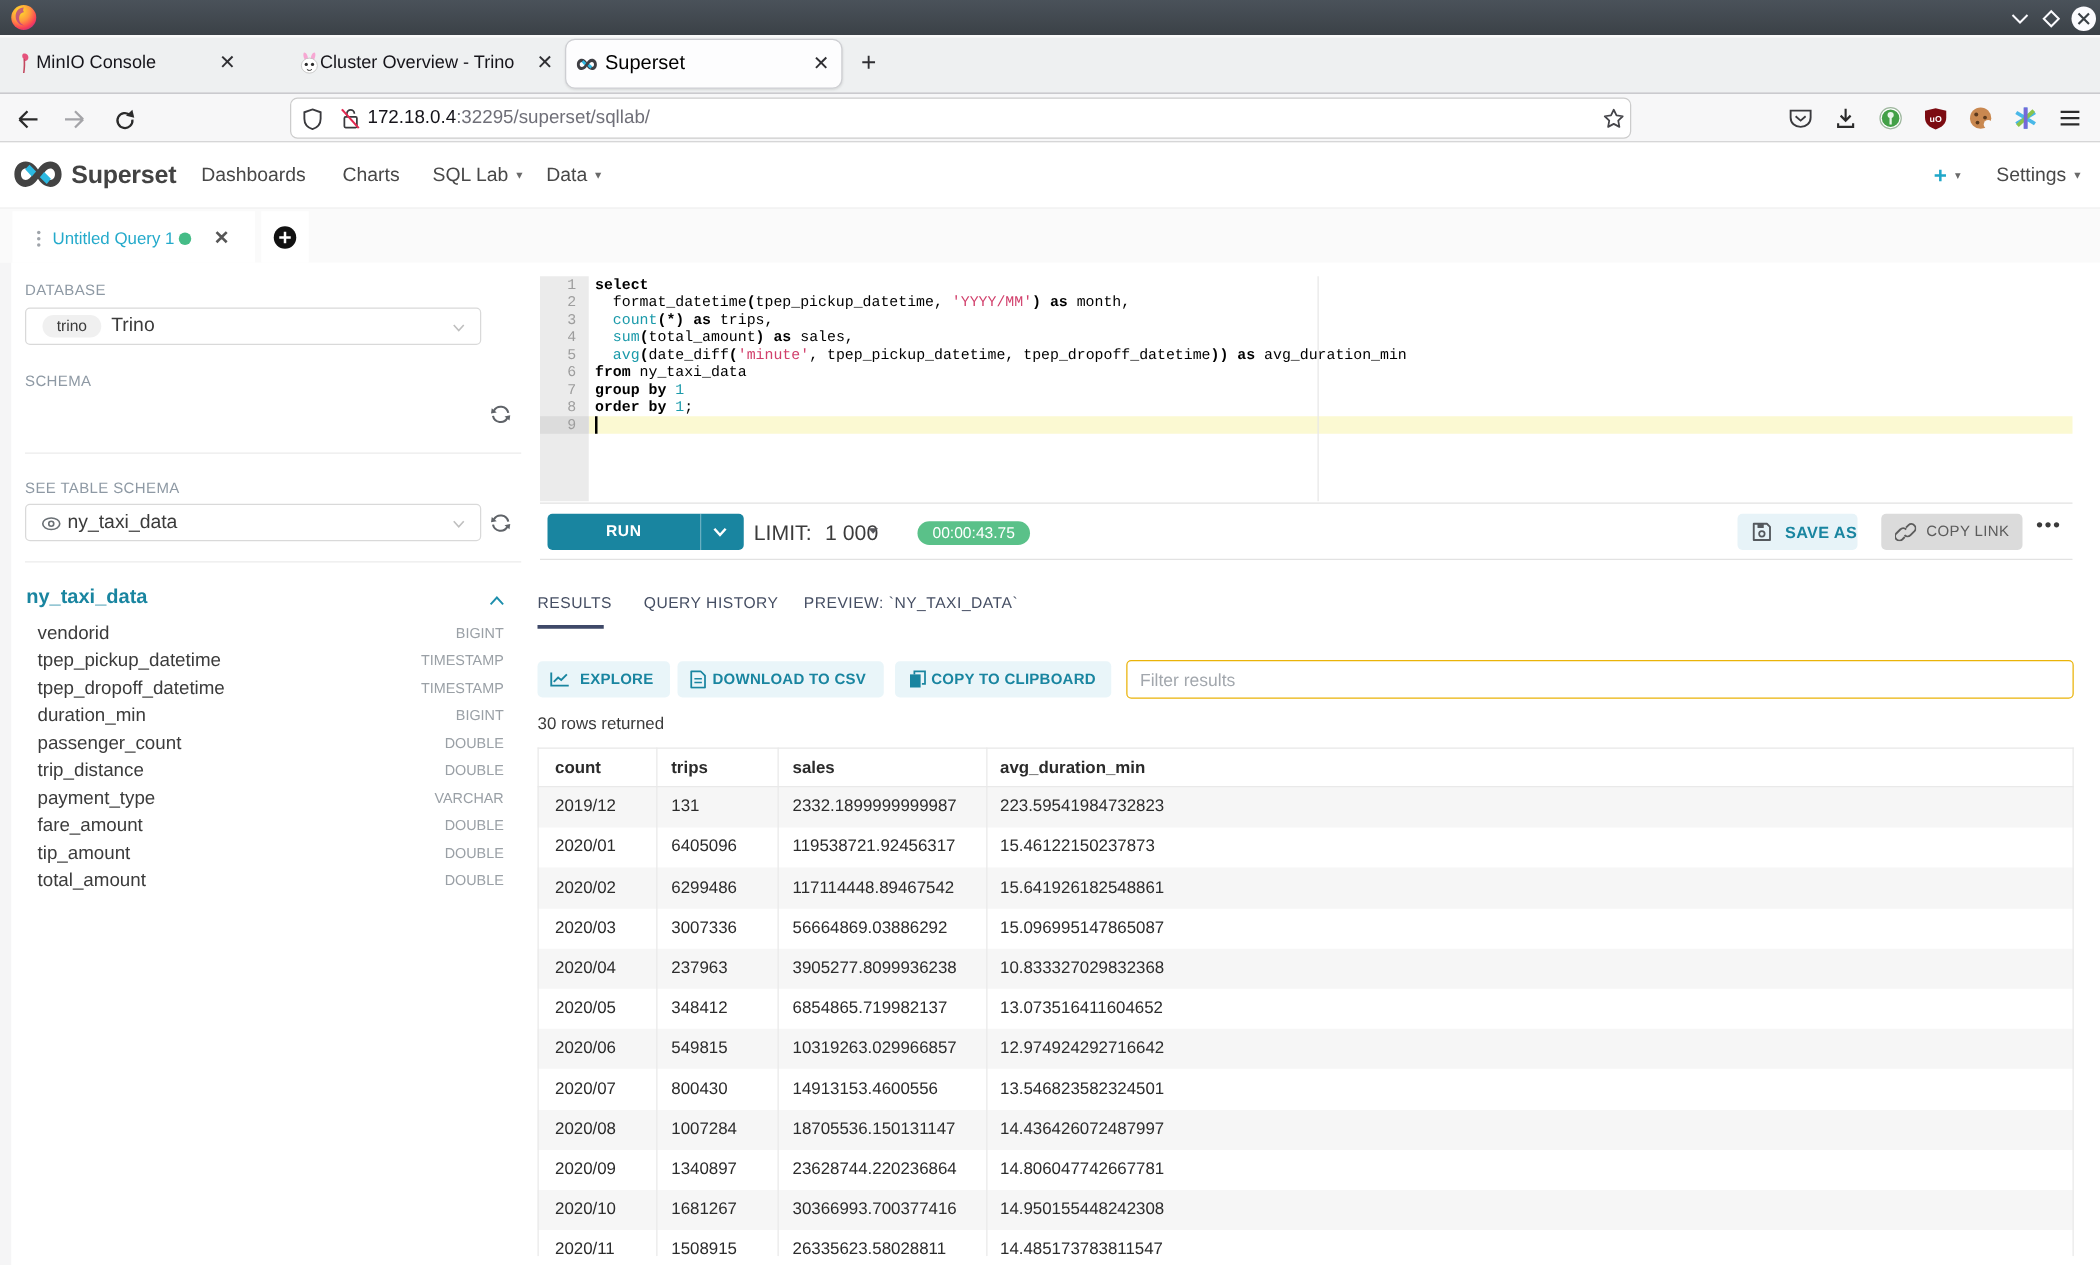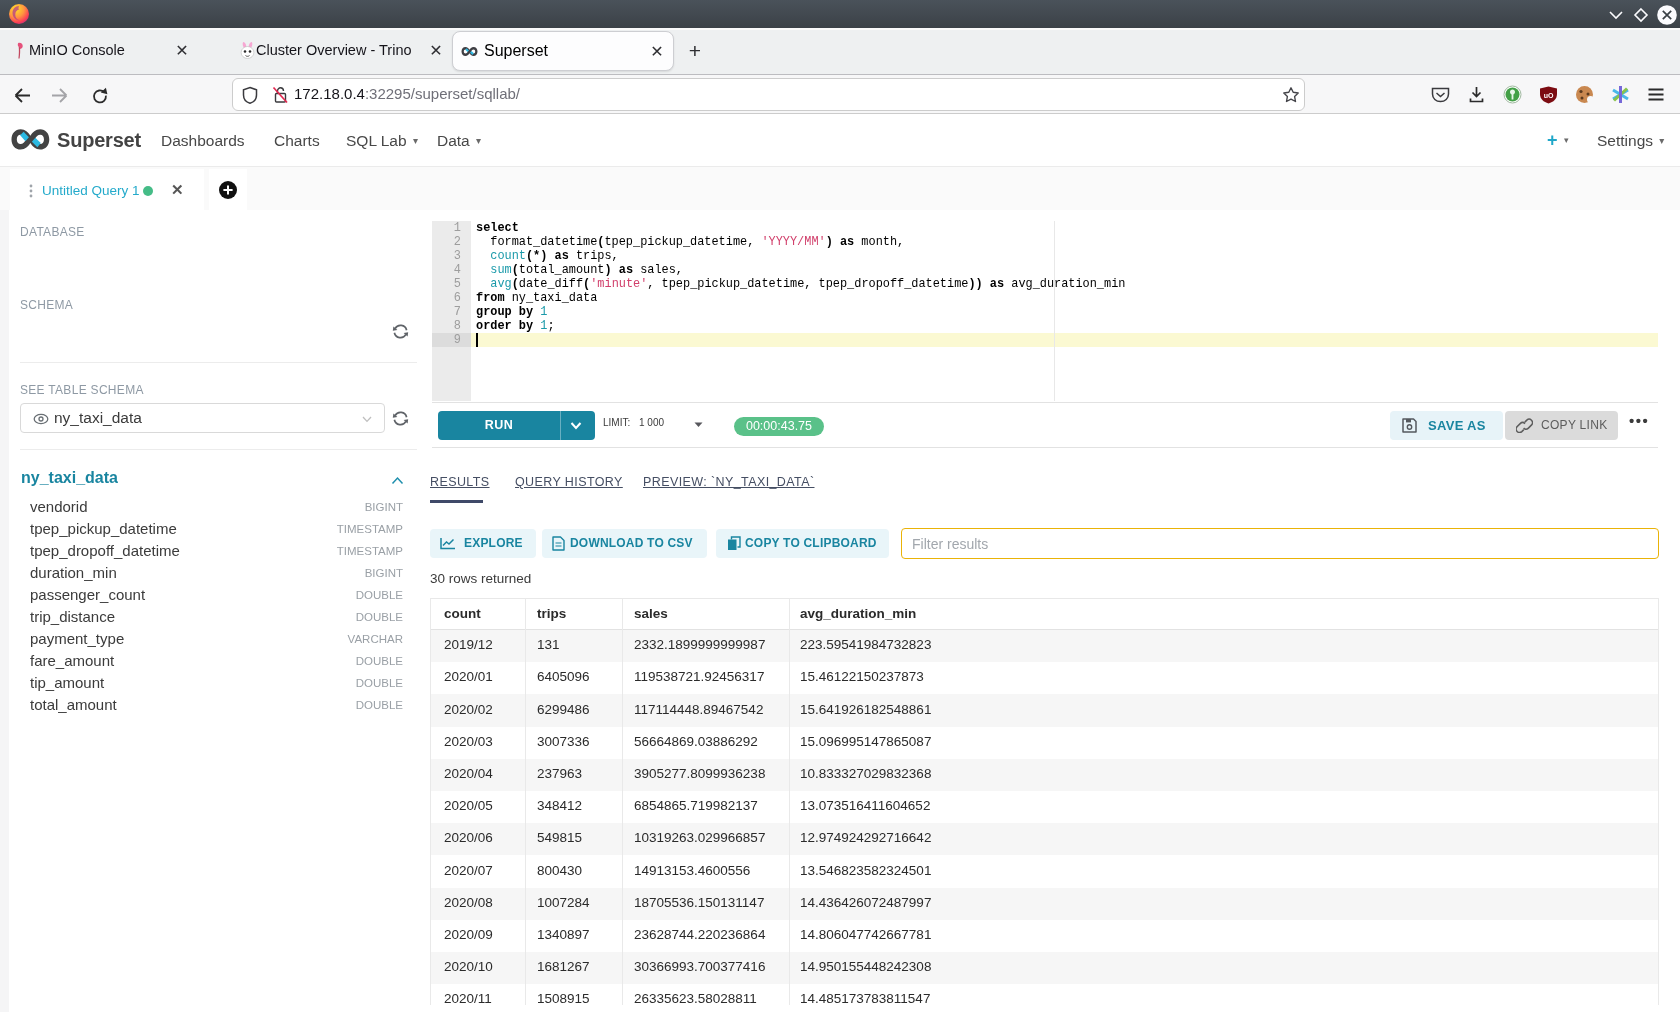--- a/index.html
+++ b/index.html
@@ -62,21 +62,21 @@
   
   #toolbar { left:432px; top:402px; width:1226px; height:46px; background:#fff;
     border-top:1px solid #e2e2e2; border-bottom:1px solid #e2e2e2; }
   #runbtn { position:absolute; left:6px; top:8px; width:157px; height:29px;
     background:#1985a0; border-radius:4px; color:#fff; }
   #timer { position:absolute; left:302px; top:14px; width:90px; height:19px;
     background:#5ac189; border-radius:10px; color:#fff; font-size:12.5px;
     text-align:center; line-height:19px; }
   
   #south { left:430px; top:448px; width:1250px; height:564px; background:#fff; }
-  .stab { position:absolute; top:27px; font-size:12.5px; color:#454e63; letter-spacing:.4px;text-decoration:underline; }
+  .stab { position:absolute; top:27px; font-size:12.5px; color:#454e63; letter-spacing:.4px; }
   .sbtn { position:absolute; top:81px; height:29px; background:#e9f5f9; border-radius:4px;
     color:#1985a0; font-size:12px; font-weight:bold; letter-spacing:.2px; }
   .sbtn span { position:relative; }
   
   #rtable { position:absolute; left:0; top:150px; width:1229px; }
   .th { position:absolute; font-size:13.5px; font-weight:bold; color:#2b2b2b; }
   .td { position:absolute; font-size:13.5px; color:#2b2b2b; }
   .rowband { position:absolute; left:0; width:1229px; height:32px; background:#f6f6f6; }
   .vline { position:absolute; top:0; width:1px; background:#e9e9e9; }
 </style>
@@ -207,20 +207,27 @@
     <div id="qtab-plus">
       <svg class="abs" style="left:9px;top:11px" width="20" height="20" viewBox="0 0 20 20">
         <circle cx="10" cy="10" r="9" fill="#111"></circle>
         <path d="M10 5.4 L10 14.6 M5.4 10 L14.6 10" stroke="#fff" stroke-width="2"></path>
       </svg>
     </div>
   </div>
 
   <div class="abs" id="sidebar">
     <span class="lbl" style="left:20px;top:225px">DATABASE</span>
+    <div class="sel" style="top:246px">
+      <div class="abs" style="left:13px;top:5px;width:47px;height:18px;background:#f0f0f0;border-radius:9px;text-align:center;font-size:12.5px;color:#3b3b3b;line-height:18px">trino</div>
+      <span class="seltext" style="left:68px">Trino</span>
+      <svg class="chev" width="12" height="12" viewBox="0 0 12 12">
+          <path d="M2 4 L6 8.4 L10 4" fill="none" stroke="#bfbfbf" stroke-width="1.3"></path>
+        </svg>
+    </div>
     <span class="lbl" style="left:20px;top:298px">SCHEMA</span>
     <svg class="abs" style="left:391px;top:322px" width="19" height="19" viewBox="0 0 19 19">
       <path d="M4.1 6.6 A6.2 6.2 0 0 1 15.6 8.3" fill="none" stroke="#5f6368" stroke-width="1.7"></path>
       <path d="M14.9 12.4 A6.2 6.2 0 0 1 3.4 10.7" fill="none" stroke="#5f6368" stroke-width="1.7"></path>
       <polygon points="1.8,8.8 6.4,7.9 2.4,4.6" fill="#5f6368"></polygon>
       <polygon points="17.2,10.2 12.6,11.1 16.6,14.4" fill="#5f6368"></polygon>
     </svg>
     <div class="divider" style="top:362px"></div>
     <span class="lbl" style="left:20px;top:383px">SEE TABLE SCHEMA</span>
     <div class="sel" style="top:403px">
@@ -293,26 +300,26 @@
   </div>
 
   <div class="abs" id="toolbar">
     <div id="runbtn">
       <span class="abs" style="left:0;top:0;width:122px;text-align:center;line-height:29px;font-size:12.5px;font-weight:bold;letter-spacing:.5px">RUN</span>
       <div class="abs" style="left:122px;top:0;width:1px;height:29px;background:rgba(255,255,255,.35)"></div>
       <svg class="abs" style="left:132px;top:10px" width="12" height="10" viewBox="0 0 12 10">
           <path d="M1.5 2 L6 7 L10.5 2" fill="none" stroke="#fff" stroke-width="2"></path>
         </svg>
     </div>
-    <span class="abs" style="left:171px;top:14px;font-size:10px;color:#3b3b3b">LIMIT: <span style="margin-left:6px">1 000</span></span>
+    <span class="abs" style="left:171px;top:14px;font-size:17px;color:#3b3b3b">LIMIT: <span style="margin-left:6px">1 000</span></span>
     <svg class="abs" style="left:262px;top:19px" width="9" height="6" viewBox="0 0 9 6">
         <path d="M0.5 0.5 L4.5 5 L8.5 0.5" fill="#57575c"></path>
       </svg>
     <div id="timer">00:00:43.75</div>
-    <div class="abs" style="left:958px;top:8px;width:113px;height:29px;background:#e7f3f8;border-radius:4px">
+    <div class="abs" style="left:958px;top:8px;width:96px;height:29px;background:#e7f3f8;border-radius:4px">
       <svg class="abs" style="left:11px;top:6px" width="17" height="17" viewBox="0 0 17 17">
         <path d="M2 2 L12.5 2 L15 4.5 L15 15 L2 15 Z" fill="none" stroke="#55595e" stroke-width="1.5" stroke-linejoin="round"></path>
         <circle cx="8.5" cy="10" r="2.2" fill="none" stroke="#55595e" stroke-width="1.4"></circle>
         <rect x="5" y="2" width="5" height="3.4" fill="#55595e"></rect>
       </svg>
       <span class="abs" style="left:38px;top:7px;font-size:13px;font-weight:bold;color:#1985a0;letter-spacing:.3px">SAVE AS</span>
     </div>
     <div class="abs" style="left:1073px;top:8px;width:113px;height:29px;background:#dbdbdb;border-radius:4px">
       <svg class="abs" style="left:11px;top:7px" width="17" height="15" viewBox="0 0 17 15">
         <path d="M7 11 L5 13 A3.4 3.4 0 0 1 0.2 8.2 L3.4 5 A3.4 3.4 0 0 1 8.2 5" fill="none" stroke="#5c5c5c" stroke-width="1.5" transform="translate(0.8,0.6)"></path>

